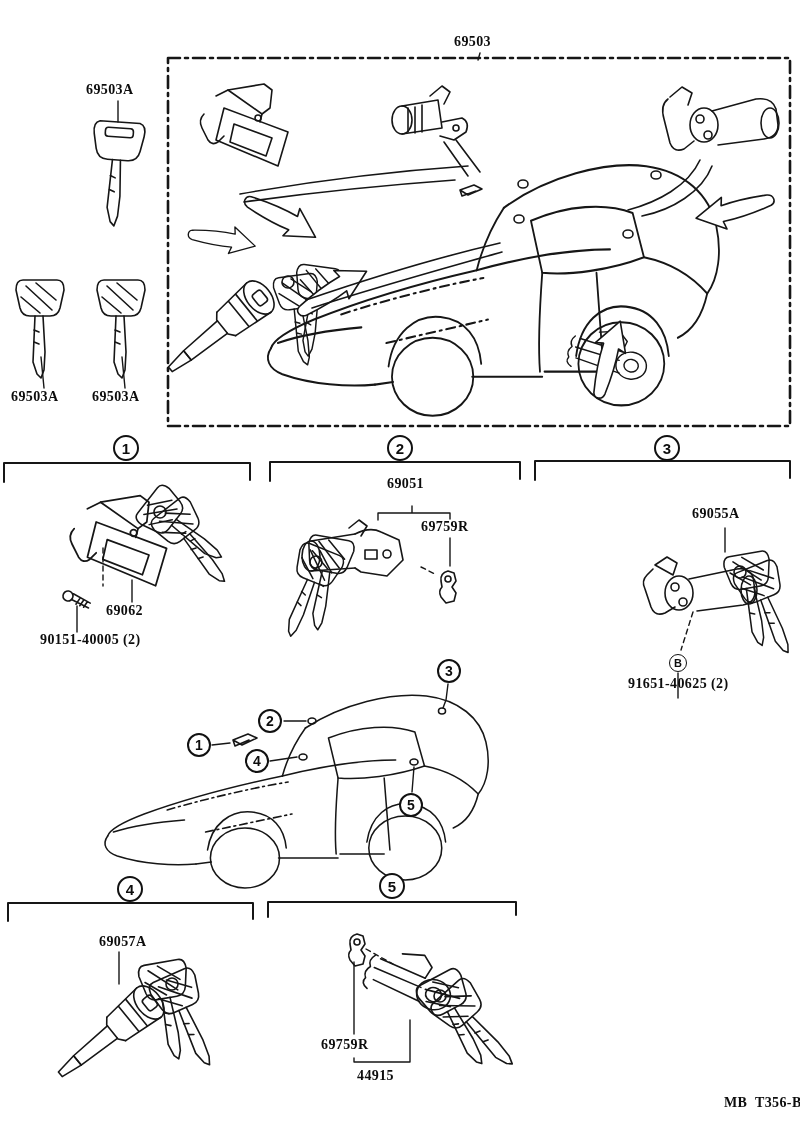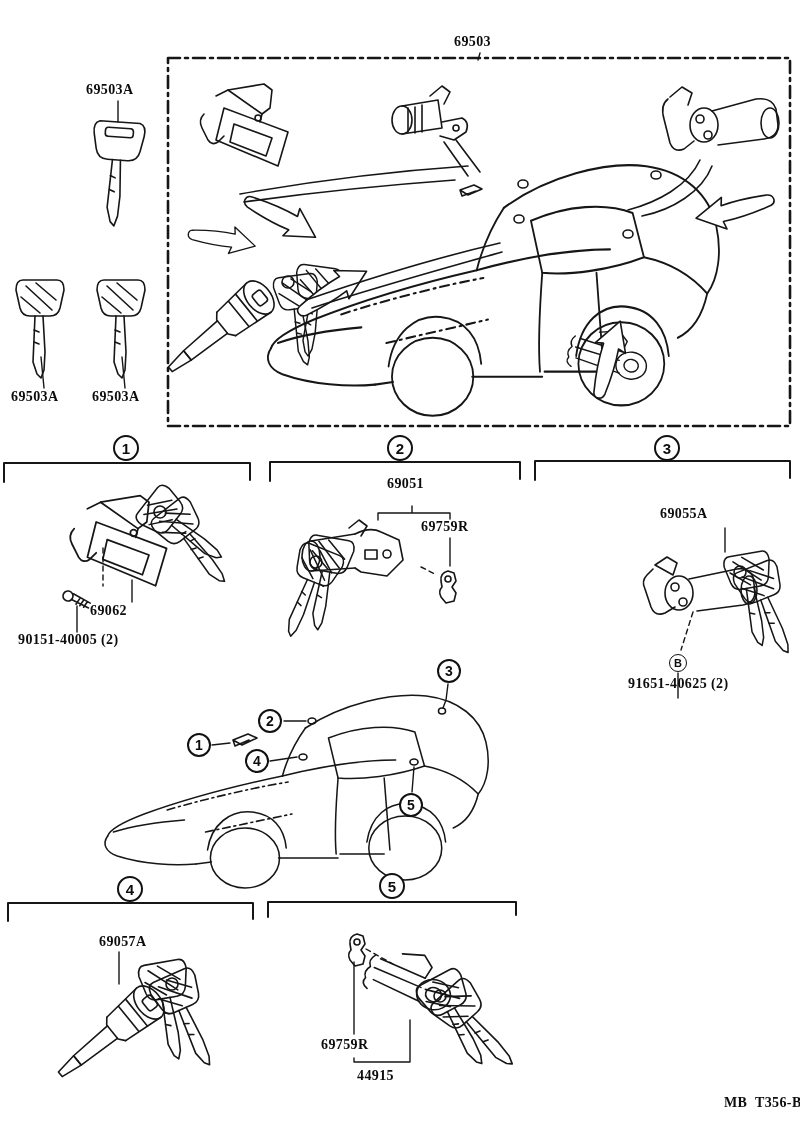--- a/index.html
+++ b/index.html
@@ -268,27 +268,27 @@
         <path d="M354,1058 L354,1062 L410,1062 L410,1020" stroke-width="1.4"></path>
       </g>
     </g>
   </svg>
 
   <div class="plabel" style="left:86px;top:82px;">69503A</div>
   <div class="plabel" style="left:454px;top:34px;">69503</div>
   <div class="plabel" style="left:11px;top:389px;">69503A</div>
   <div class="plabel" style="left:92px;top:389px;">69503A</div>
 
-  <div class="plabel" style="left:90px;top:603px;">69062</div>
-  <div class="plabel" style="left:18px;top:632px;">90151-40005 (2)</div>
+  <div class="plabel" style="left:106px;top:603px;">69062</div>
+  <div class="plabel" style="left:40px;top:632px;">90151-40005 (2)</div>
 
   <div class="plabel" style="left:387px;top:476px;">69051</div>
   <div class="plabel" style="left:421px;top:519px;">69759R</div>
 
-  <div class="plabel" style="left:660px;top:506px;">69055A</div>
+  <div class="plabel" style="left:692px;top:506px;">69055A</div>
   <div class="plabel" style="left:628px;top:676px;">91651-40625 (2)</div>
 
   <div class="plabel" style="left:87px;top:934px;margin-left:12px;">69057A</div>
 
   <div class="plabel" style="left:321px;top:1037px;">69759R</div>
   <div class="plabel" style="left:357px;top:1068px;">44915</div>
 
   <div class="plabel" style="left:690px;top:1095px;margin-left:34px;">MB  T356-B</div>
 
   <div class="co" style="left:113px;top:435px;">

